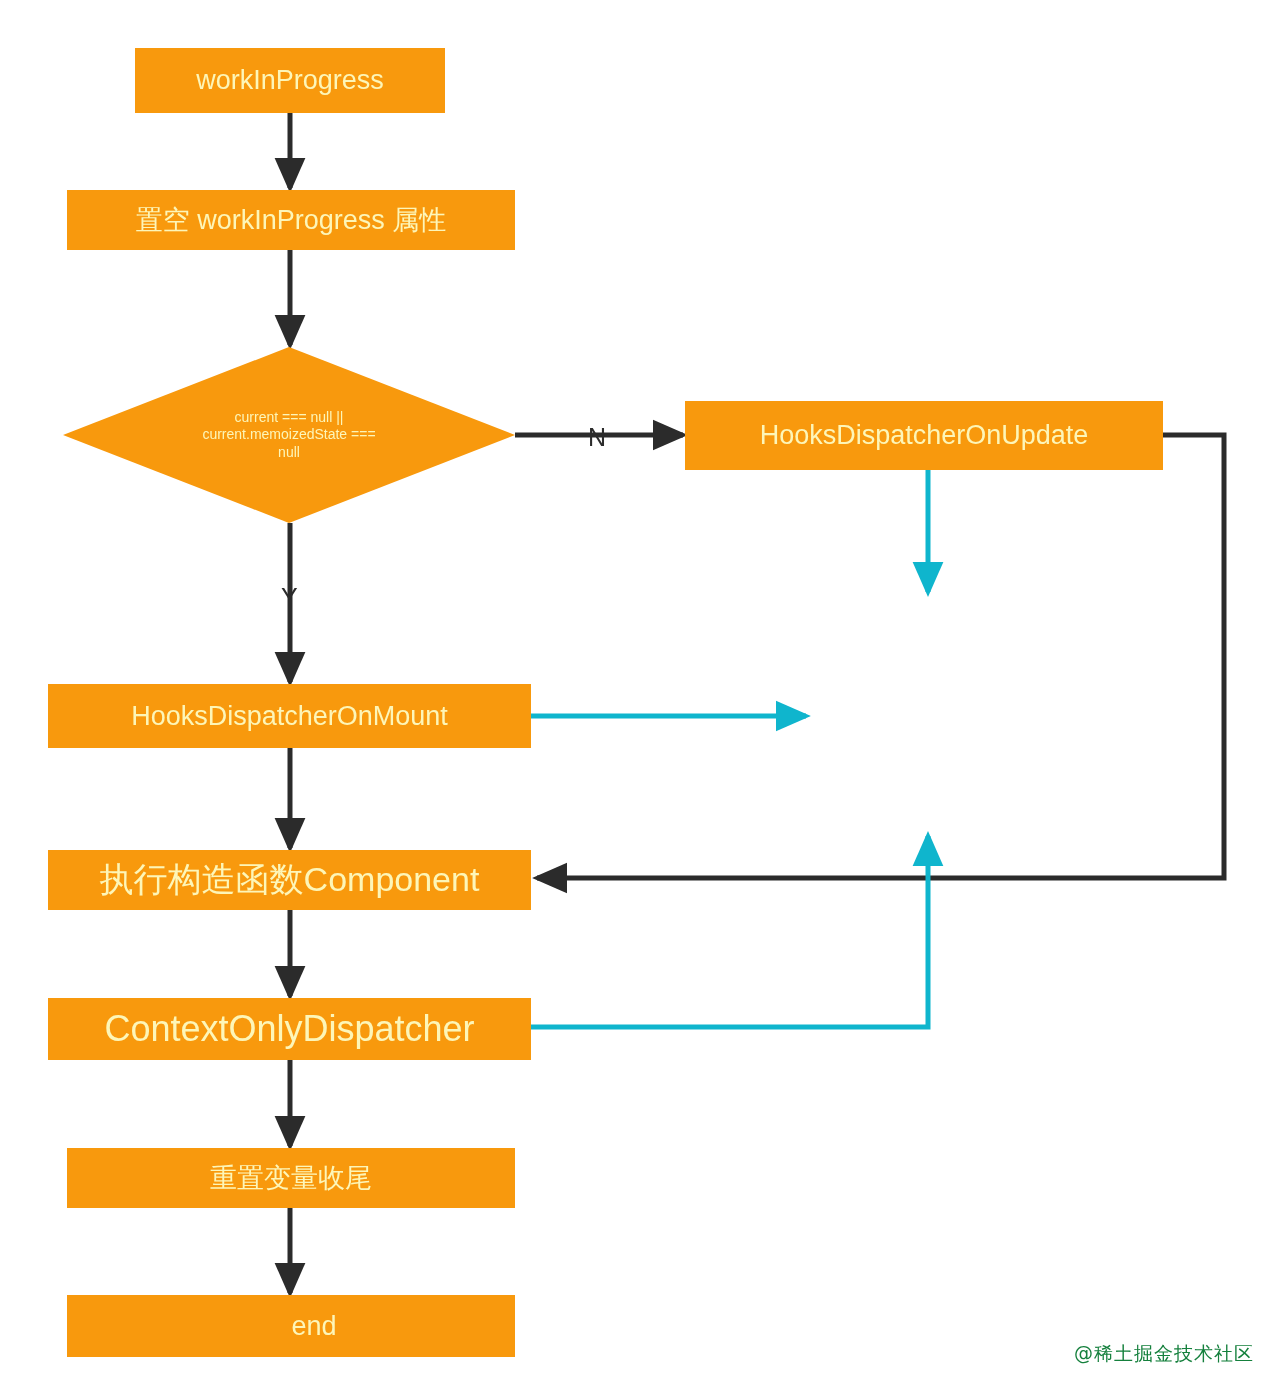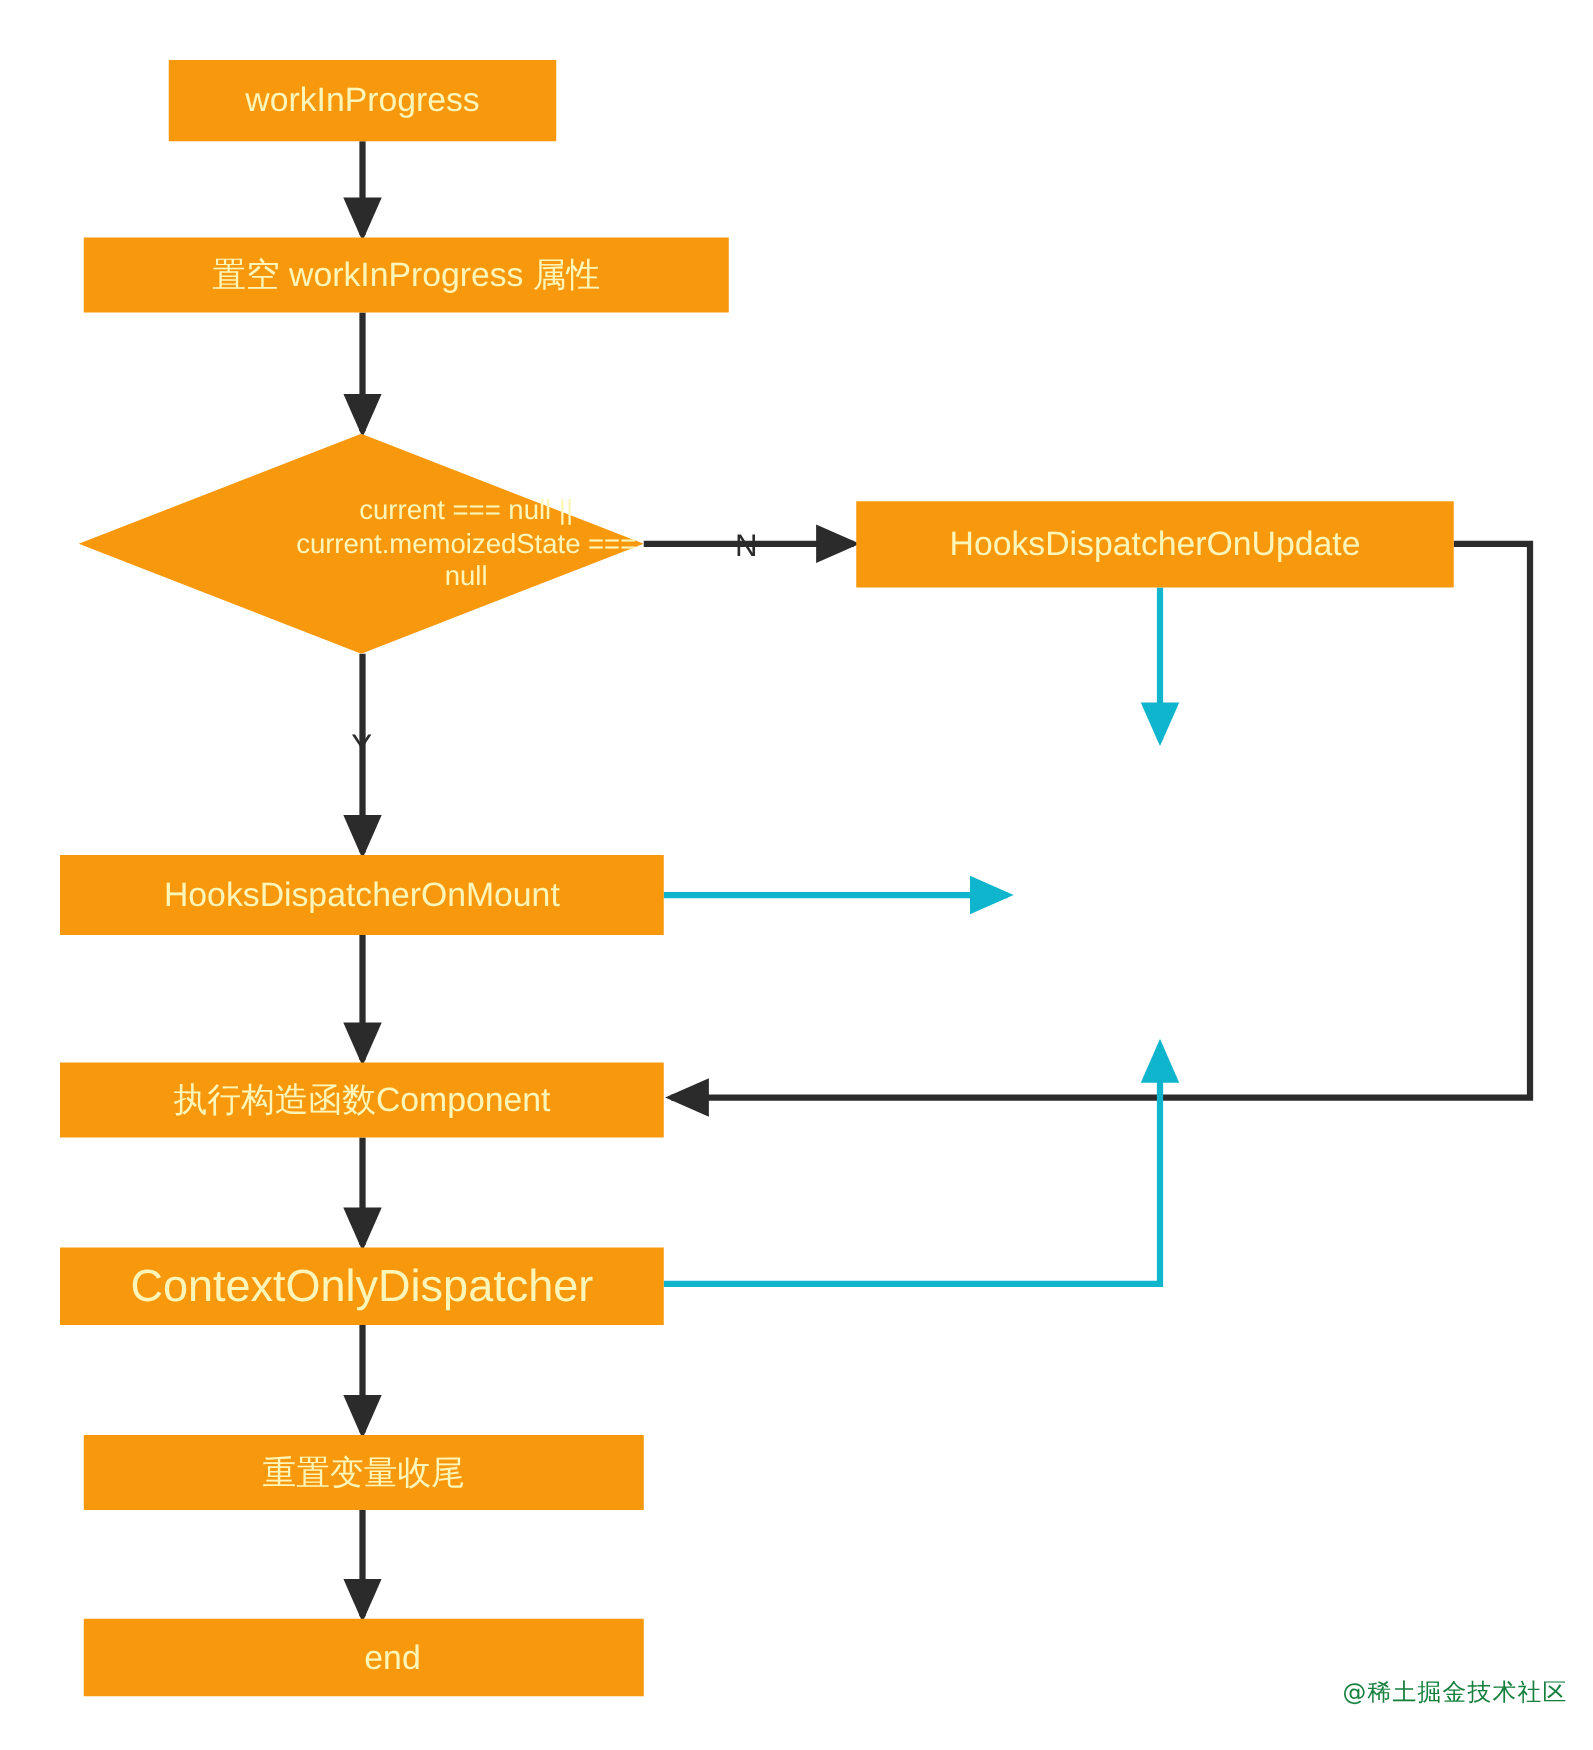--- a/index.html
+++ b/index.html
@@ -129,41 +129,41 @@
     <path d="M 290 1060 L 290 1146" stroke="#2b2b2b" stroke-width="5" fill="none" marker-end="url(#arrow-dark)"></path>
 
     
     <path d="M 290 1208 L 290 1293" stroke="#2b2b2b" stroke-width="5" fill="none" marker-end="url(#arrow-dark)"></path>
   </svg>
 
   <div class="node box" style="left:135px; top:48px; width:310px; height:65px; font-size:27px;">
     <span class="node-label">workInProgress</span>
   </div>
 
-  <div class="node box" style="left:67px; top:190px; width:516px; height:60px; font-size:27px;">
+  <div class="node box" style="left:67px; top:190px; width:448px; height:60px; font-size:27px;">
     <span class="node-label">置空 workInProgress 属性</span>
   </div>
 
-  <div class="node diamond-wrap" style="left:63px; top:347px; width:452px; height:176px; font-size:22px;justify-content:flex-end;">
+  <div class="node diamond-wrap" style="left:63px; top:347px; width:452px; height:176px; font-size:14px;">
     <div class="diamond-shape"></div>
     <span class="node-label">current === null ||
 current.memoizedState ===
 null</span>
   </div>
 
   <div class="node box" style="left:685px; top:401px; width:478px; height:69px; font-size:27px;">
     <span class="node-label">HooksDispatcherOnUpdate</span>
   </div>
 
   <div class="node box" style="left:48px; top:684px; width:483px; height:64px; font-size:27px;">
     <span class="node-label">HooksDispatcherOnMount</span>
   </div>
 
 
-  <div class="node box" style="left:48px; top:850px; width:483px; height:60px; font-size:27px;">
+  <div class="node box" style="left:48px; top:850px; width:483px; height:60px; font-size:34px;">
     <span class="node-label">执行构造函数Component</span>
   </div>
 
   <div class="node box" style="left:48px; top:998px; width:483px; height:62px; font-size:36px;">
     <span class="node-label">ContextOnlyDispatcher</span>
   </div>
 
   <div class="node box" style="left:67px; top:1148px; width:448px; height:60px; font-size:27px;">
     <span class="node-label">重置变量收尾</span>
   </div>

